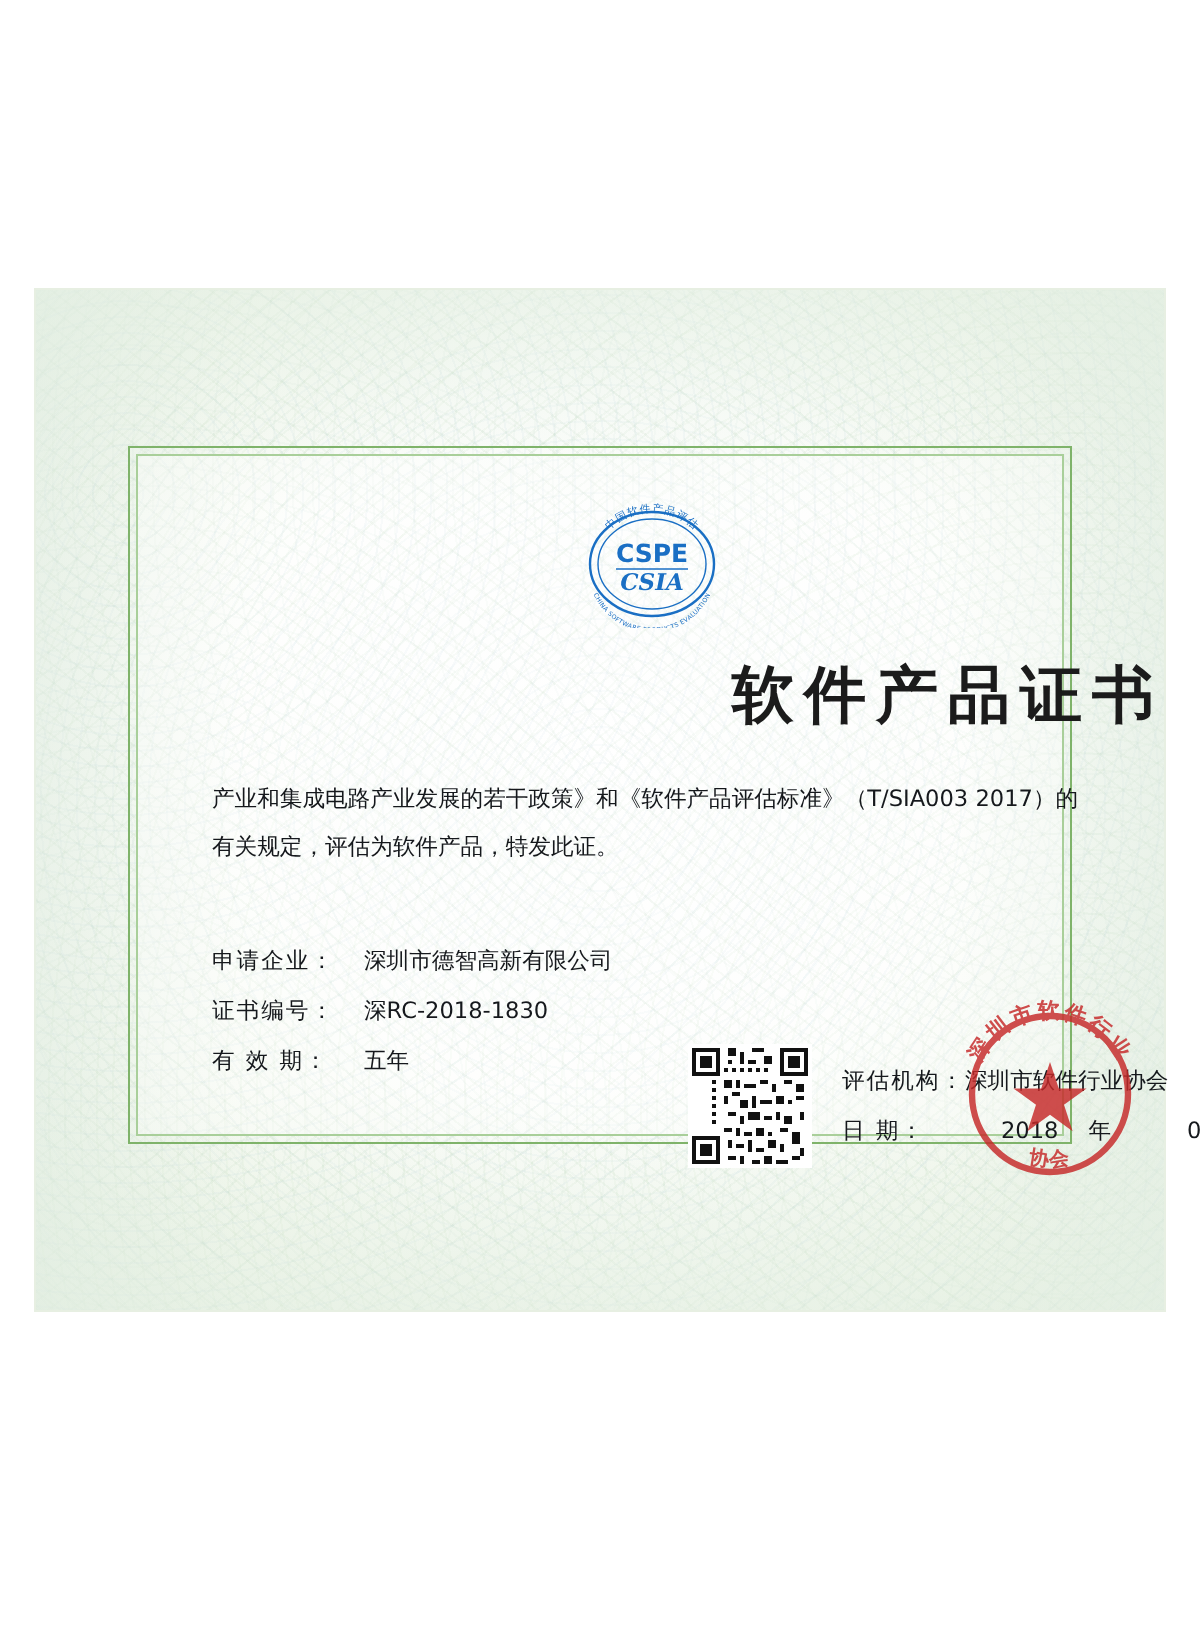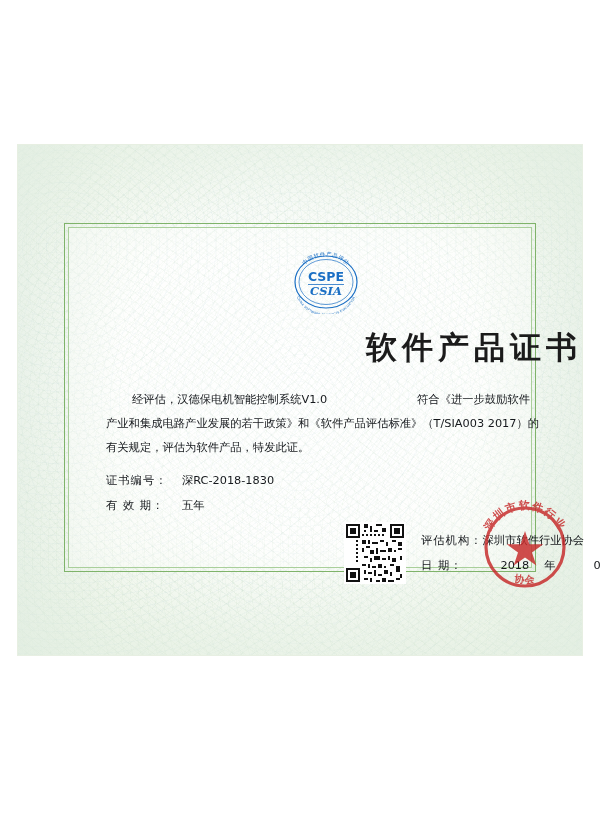--- a/index.html
+++ b/index.html
@@ -209,29 +209,29 @@
         </text>
         <text x="40" y="31" text-anchor="middle" font-family="DejaVu Sans, sans-serif" font-size="12.5" font-weight="bold" fill="#1a6fc4">CSPE</text>
         <path d="M 22,34.5 L 58,34.5" stroke="#1a6fc4" stroke-width="0.8"></path>
         <text x="40" y="45" text-anchor="middle" font-family="DejaVu Serif, serif" font-size="11.5" font-style="italic" font-weight="bold" fill="#1a6fc4">CSIA</text>
       </svg>
     </div>
 
     <div class="cert-title">软件产品证书</div>
 
     <div class="body-block">
-      <div class="body-line l1">
-        <span class="indent">经评估，汉德保电机智能控制系统V1.0</span>
-        <span>符合《进一步鼓励软件</span>
-      </div>
       <div class="body-line">产业和集成电路产业发展的若干政策》和《软件产品评估标准》（T/SIA003  2017）的</div>
       <div class="body-line">有关规定，评估为软件产品，特发此证。</div>
     </div>
 
     <div class="fields">
+      <div class="field-row">
+        <span class="field-label">申请企业：</span>
+        <span class="field-value">深圳市德智高新有限公司</span>
+      </div>
       <div class="field-row">
         <span class="field-label">证书编号：</span>
         <span class="field-value">深RC-2018-1830</span>
       </div>
       <div class="field-row">
         <span class="field-label">有 效 期：</span>
         <span class="field-value">五年</span>
       </div>
     </div>
 

